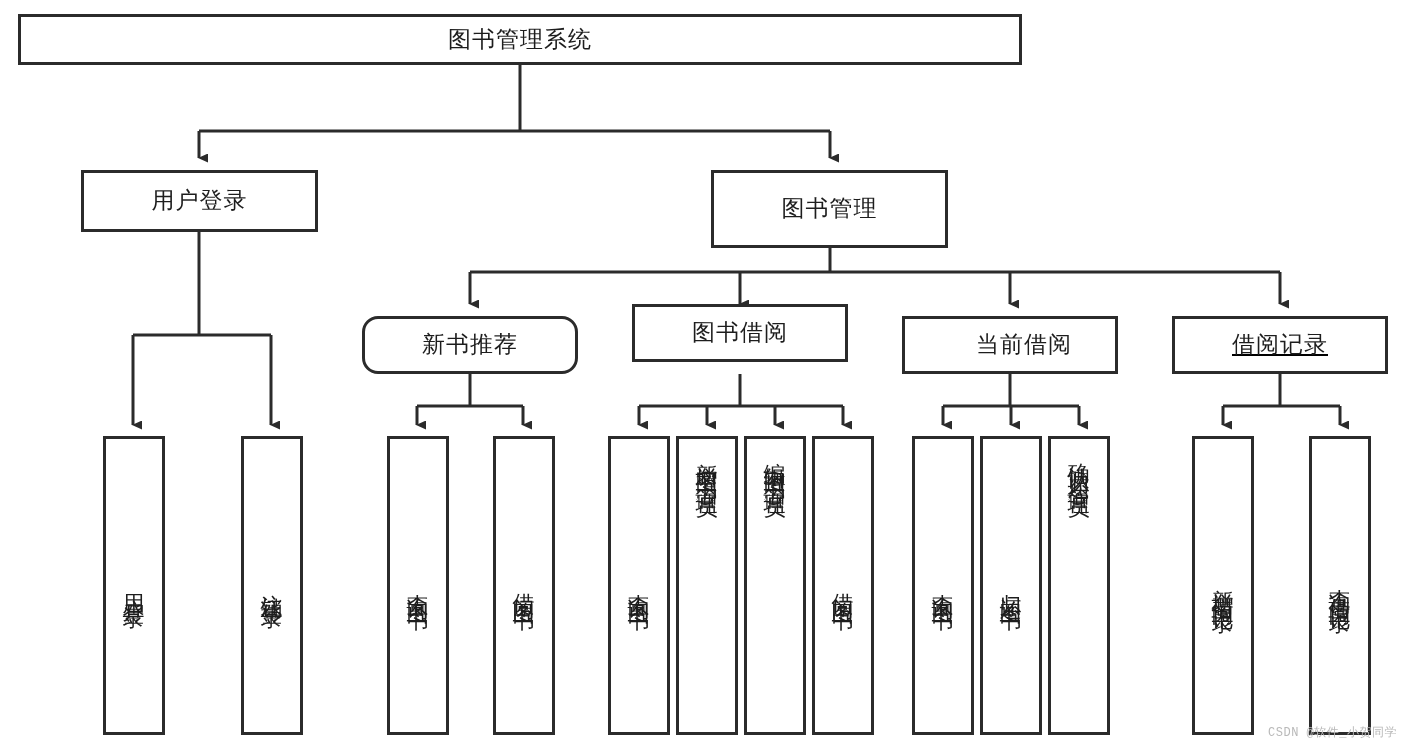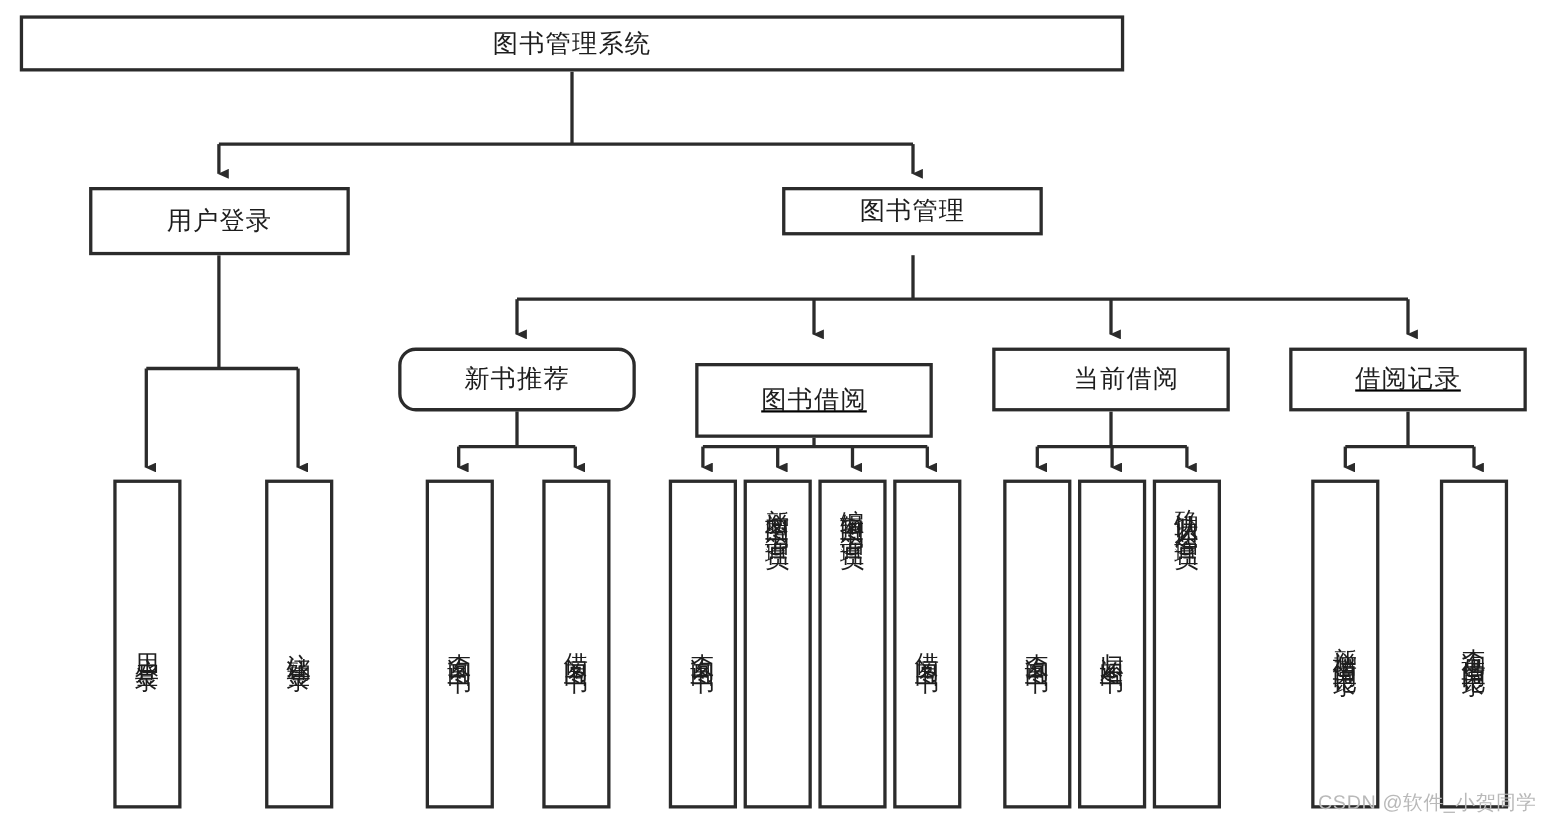--- a/index.html
+++ b/index.html
@@ -60,25 +60,25 @@
     position: absolute;
     left: 0; top: 0;
     width: 1405px;
     height: 747px;
     pointer-events: none;
   }
   #watermark {
     position: absolute;
     right: 8px;
     bottom: 6px;
-    font-size: 18px;
+    font-size: 12px;
     color: #b9b9b9;
     letter-spacing: 0.5px;
     white-space: nowrap;
-    font-family: Liberation Sans, sans-serif;
+    font-family: Liberation Mono, monospace;
   }
 </style>
 </head>
 <body>
 
 <div id="diagram-root">
 
   <svg id="connector-layer" viewBox="0 0 1405 747" width="1405" height="747" xmlns="http://www.w3.org/2000/svg">
     <defs>
       <marker id="arrowhead" markerWidth="9" markerHeight="10" refX="4.5" refY="9" orient="auto" markerUnits="userSpaceOnUse">
@@ -131,29 +131,29 @@
   </svg>
 
   <div class="node-box" style="left:18px; top:14px; width:1004px; height:51px;">
     <span class="node-label-h">图书管理系统</span>
   </div>
 
   <div class="node-box" style="left:81px; top:170px; width:237px; height:62px;">
     <span class="node-label-h">用户登录</span>
   </div>
 
-  <div class="node-box" style="left:711px; top:170px; width:237px; height:44px;">
+  <div class="node-box" style="left:711px; top:170px; width:237px; height:78px;">
     <span class="node-label-h">图书管理</span>
   </div>
 
   <div class="node-box" style="left:362px; top:316px; width:216px; height:58px;border-radius:16px;">
     <span class="node-label-h">新书推荐</span>
   </div>
 
-  <div class="node-box" style="left:632px; top:330px; width:216px; height:68px;text-decoration:underline;">
+  <div class="node-box" style="left:632px; top:304px; width:216px; height:58px;">
     <span class="node-label-h">图书借阅</span>
   </div>
 
   <div class="node-box" style="left:902px; top:316px; width:216px; height:58px;padding-left:28px;">
     <span class="node-label-h">当前借阅</span>
   </div>
 
   <div class="node-box" style="left:1172px; top:316px; width:216px; height:58px;text-decoration:underline;">
     <span class="node-label-h">借阅记录</span>
   </div>

